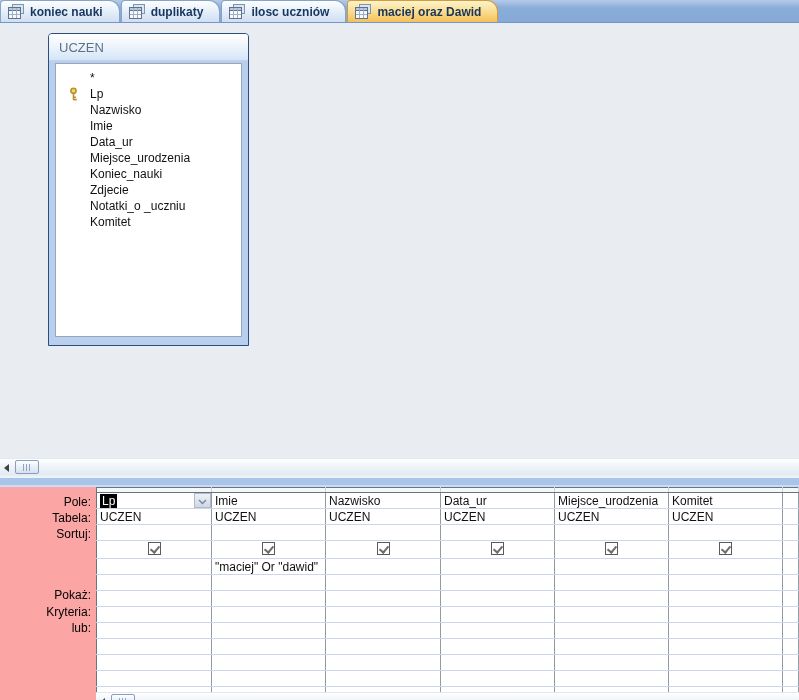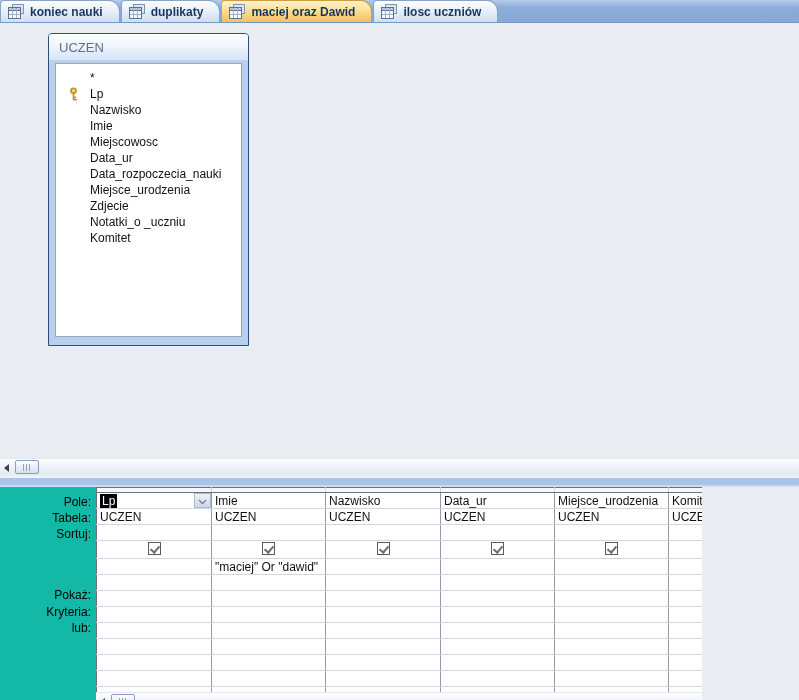--- a/index.html
+++ b/index.html
@@ -72,21 +72,21 @@
     background:repeating-linear-gradient(90deg,#8fa2c0 0 1px,transparent 1px 3px); }
 
   
   #splitter {
     position:absolute; left:0; top:476px; width:799px; height:11px;
     background:linear-gradient(180deg,#eef3f9 0 2px,#a9c4e9 2px 9px,#cbdbf1 9px 11px);
     cursor:row-resize;
   }
 
   
-  #bottom-pane { position:absolute; left:0; top:487px; width:702px; height:213px; background:#14b8a6; overflow:hidden;text-decoration:underline; }
+  #bottom-pane { position:absolute; left:0; top:487px; width:799px; height:213px; background:#fca5a5; overflow:hidden;text-decoration:underline; }
 
   #row-labels { position:absolute; left:0; top:0; width:93px; }
   .row-label { text-align:right; padding-right:2px; color:#000; cursor:default; }
 
   #grid { position:absolute; left:96px; top:0; width:703px; height:205px; overflow:hidden; background:#fff; }
   #grid table { border-collapse:collapse; table-layout:fixed; width:703px; }
   #grid td {
     border-right:1px solid #929aa8; border-bottom:1px solid #ccd6e4;
     padding:0 0 0 3px; overflow:hidden; white-space:nowrap;
     font-size:12px; vertical-align:middle; background:#fff;
@@ -135,60 +135,59 @@
         <span class="tab-icon"><svg width="16" height="15" viewBox="0 0 16 15">
             <rect x="4.5" y="0.5" width="11" height="9" fill="#dce6f2" stroke="#8094ae"></rect>
             <rect x="0.5" y="3.5" width="12" height="11" fill="#f7fafd" stroke="#5e7190"></rect>
             <rect x="0.5" y="3.5" width="12" height="3" fill="#b7c9e0" stroke="#5e7190"></rect>
             <line x1="4.5" y1="4" x2="4.5" y2="14" stroke="#9fb0c6"></line>
             <line x1="8.5" y1="4" x2="8.5" y2="14" stroke="#9fb0c6"></line>
             <line x1="1" y1="10.5" x2="12" y2="10.5" stroke="#9fb0c6"></line>
           </svg></span>
         <span class="tab-label">duplikaty</span>
       </div>
+      <div class="tab">
+        <span class="tab-icon"><svg width="16" height="15" viewBox="0 0 16 15">
+            <rect x="4.5" y="0.5" width="11" height="9" fill="#dce6f2" stroke="#8094ae"></rect>
+            <rect x="0.5" y="3.5" width="12" height="11" fill="#f7fafd" stroke="#5e7190"></rect>
+            <rect x="0.5" y="3.5" width="12" height="3" fill="#b7c9e0" stroke="#5e7190"></rect>
+            <line x1="4.5" y1="4" x2="4.5" y2="14" stroke="#9fb0c6"></line>
+            <line x1="8.5" y1="4" x2="8.5" y2="14" stroke="#9fb0c6"></line>
+            <line x1="1" y1="10.5" x2="12" y2="10.5" stroke="#9fb0c6"></line>
+          </svg></span>
+        <span class="tab-label">ilosc uczniów</span>
+      </div>
       <div class="tab active">
         <span class="tab-icon"><svg width="16" height="15" viewBox="0 0 16 15">
             <rect x="4.5" y="0.5" width="11" height="9" fill="#dce6f2" stroke="#8094ae"></rect>
             <rect x="0.5" y="3.5" width="12" height="11" fill="#f7fafd" stroke="#5e7190"></rect>
             <rect x="0.5" y="3.5" width="12" height="3" fill="#b7c9e0" stroke="#5e7190"></rect>
             <line x1="4.5" y1="4" x2="4.5" y2="14" stroke="#9fb0c6"></line>
             <line x1="8.5" y1="4" x2="8.5" y2="14" stroke="#9fb0c6"></line>
             <line x1="1" y1="10.5" x2="12" y2="10.5" stroke="#9fb0c6"></line>
           </svg></span>
         <span class="tab-label">maciej oraz Dawid</span>
-      </div>
-      <div class="tab">
-        <span class="tab-icon"><svg width="16" height="15" viewBox="0 0 16 15">
-            <rect x="4.5" y="0.5" width="11" height="9" fill="#dce6f2" stroke="#8094ae"></rect>
-            <rect x="0.5" y="3.5" width="12" height="11" fill="#f7fafd" stroke="#5e7190"></rect>
-            <rect x="0.5" y="3.5" width="12" height="3" fill="#b7c9e0" stroke="#5e7190"></rect>
-            <line x1="4.5" y1="4" x2="4.5" y2="14" stroke="#9fb0c6"></line>
-            <line x1="8.5" y1="4" x2="8.5" y2="14" stroke="#9fb0c6"></line>
-            <line x1="1" y1="10.5" x2="12" y2="10.5" stroke="#9fb0c6"></line>
-          </svg></span>
-        <span class="tab-label">ilosc uczniów</span>
       </div>
     </div>
 
   <div id="top-pane">
     <div id="field-window">
       <div class="fw-title">UCZEN</div>
       <div class="fw-body">
         <div class="fw-list" id="field-list">
             <div class="fw-item"><span>*</span></div>
             <div class="fw-item"><span class="fw-key"><svg width="12" height="14" viewBox="0 0 12 14">
                   <circle cx="5.5" cy="3.8" r="2.6" fill="#f2d96b" stroke="#b8922c" stroke-width="1.6"></circle>
                   <path d="M5.5 6.5 L5.5 13 M5.5 10.2 H8 M5.5 12.6 H8.8" fill="none" stroke="#b8922c" stroke-width="1.6"></path>
                 </svg></span><span>Lp</span></div>
             <div class="fw-item"><span>Nazwisko</span></div>
             <div class="fw-item"><span>Imie</span></div>
-            <div class="fw-item"><span>Miejscowosc</span></div>
             <div class="fw-item"><span>Data_ur</span></div>
-            <div class="fw-item"><span>Data_rozpoczecia_nauki</span></div>
             <div class="fw-item"><span>Miejsce_urodzenia</span></div>
+            <div class="fw-item"><span>Koniec_nauki</span></div>
             <div class="fw-item"><span>Zdjecie</span></div>
             <div class="fw-item"><span>Notatki_o _uczniu</span></div>
             <div class="fw-item"><span>Komitet</span></div>
           </div>
       </div>
     </div>
     <div class="hscroll" id="top-scroll" style="left:0;top:434px;width:799px;">
       <span class="hs-arrow"></span>
       <span class="hs-thumb">
           <span class="hs-grip"></span>

